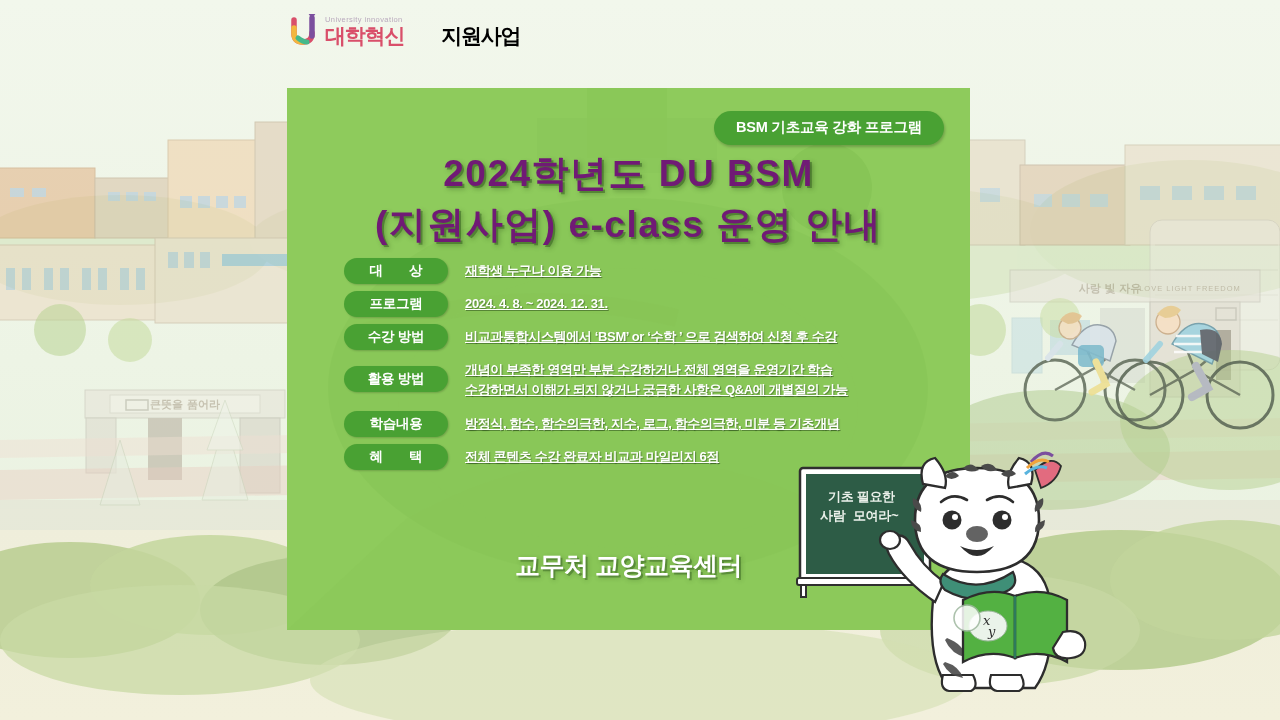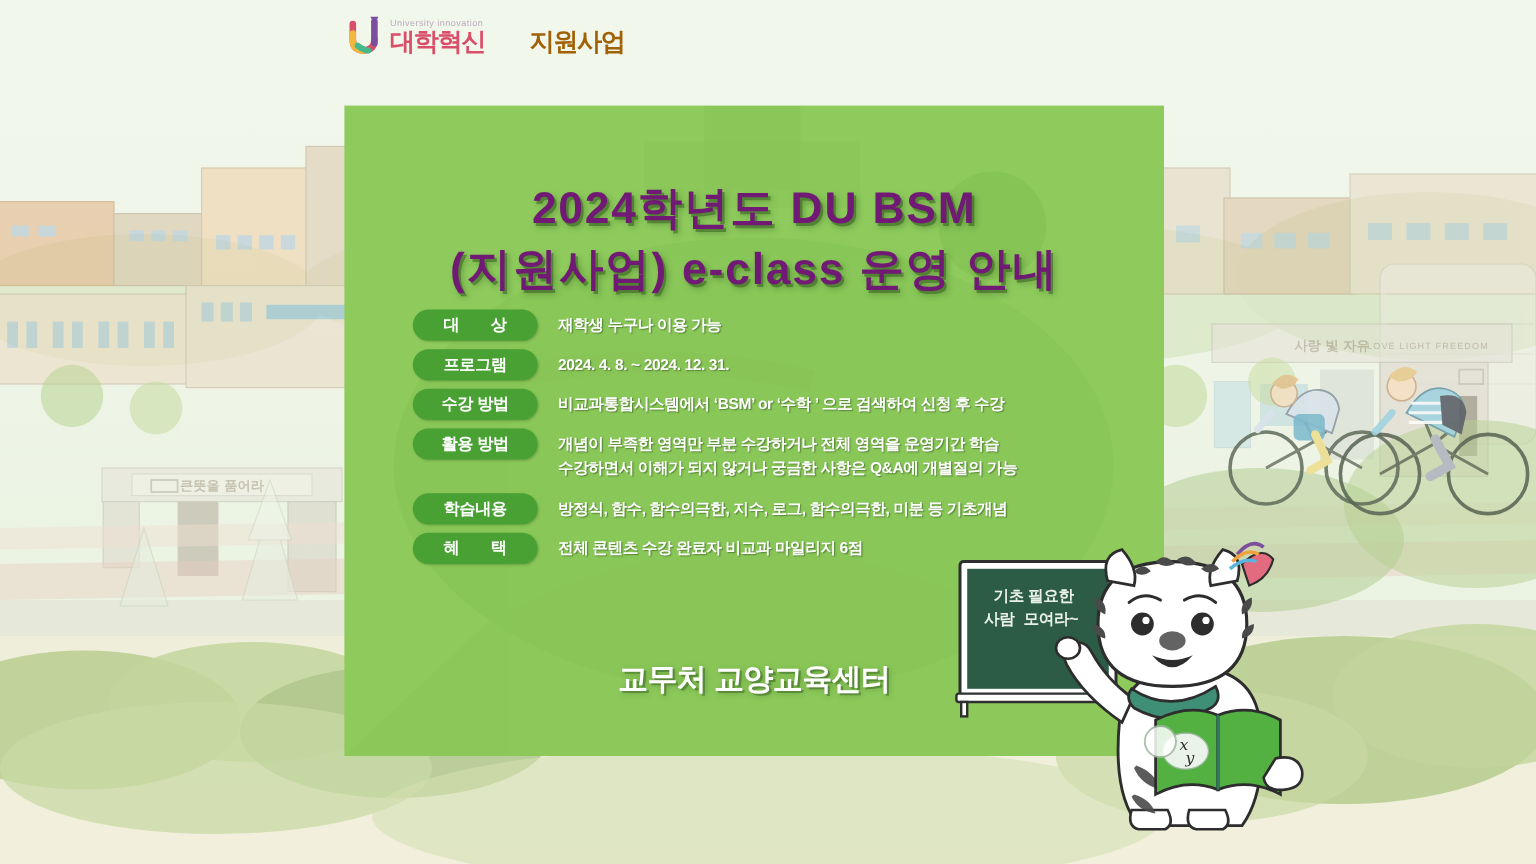--- a/index.html
+++ b/index.html
@@ -23,21 +23,21 @@
   .logo-text-block { display: flex; flex-direction: column; line-height: 1; }
   .logo-sub {
     font-size: 7.5px; letter-spacing: .4px; color: #b9a9bd;
     margin-bottom: 1px; white-space: nowrap;
   }
   .logo-main {
     font-size: 21px; font-weight: bold; letter-spacing: -1.2px;
     white-space: nowrap; line-height: 1;
   }
   .lm-a { color: #d94f6a; }
-  .lm-b { color: #a16207; padding-left: 37px; }
+  .lm-b { color: #000000; padding-left: 37px; }
 
   
   #panel {
     position: absolute; left: 287px; top: 88px;
     width: 683px; height: 542px;
     background: #8ecb5c;
     overflow: hidden;
     z-index: 20;
   }
   #panel-art { position: absolute; inset: 0; opacity: .30; }
@@ -64,21 +64,21 @@
     text-shadow: 2px 2px 0 rgba(40,80,25,.45), 3px 3px 5px rgba(30,60,15,.35);
     white-space: nowrap;
   }
 
   
   #rows {
     position: absolute; left: 57px; top: 170px;
     width: 600px; z-index: 5;
   }
   .row { display: flex; align-items: flex-start; margin-bottom: 7px; }
-  .row.tall { margin-bottom: 11px; }
+  .row.tall { margin-bottom: 11px; align-items: center; }
   .pill {
     flex: 0 0 auto;
     width: 104px; height: 26px;
     background: #49a133;
     border-radius: 14px;
     color: #ffffff;
     font-size: 13.5px; font-weight: bold;
     display: flex; align-items: center; justify-content: center;
     letter-spacing: -.3px;
     box-shadow: 1px 1px 2px rgba(0,0,0,.18);
@@ -86,20 +86,21 @@
   }
   .pill.spaced { letter-spacing: 0; }
   .pill.spaced span { display:inline-block; }
   .pill.spaced .gap { width: 26px; }
   .val {
     margin-left: 17px; padding-top: 3px;
     color: #ffffff; font-size: 13px; font-weight: bold;
     letter-spacing: -.35px; line-height: 1.55;
     text-shadow: 1px 1px 1px rgba(35,70,20,.5);
     white-space: nowrap;
+    text-decoration: underline;
   }
   .val .line { display: block; }
 
   
   .footer {
     position: absolute; left: 0; right: 0; bottom: 48px;
     text-align: center; z-index: 5;
     color: #ffffff; font-size: 25px; font-weight: bold;
     letter-spacing: -.5px;
     text-shadow: 2px 2px 0 rgba(40,80,25,.4), 2px 2px 5px rgba(30,60,15,.3);
@@ -352,20 +353,21 @@
   <svg id="panel-art" viewBox="0 0 683 542" preserveAspectRatio="none">
     <ellipse cx="341" cy="300" rx="300" ry="190" fill="#6fae42" opacity=".45"></ellipse>
     <ellipse cx="341" cy="320" rx="230" ry="140" fill="#7dbb4e" opacity=".5"></ellipse>
     <rect x="300" y="0" width="80" height="70" fill="#79b74a" opacity=".6"></rect>
     <rect x="250" y="30" width="180" height="55" fill="#7fbb50" opacity=".5"></rect>
     <path d="M120 430 q220 -120 440 0 L683 542 L0 542 Z" fill="#7ab84b" opacity=".35"></path>
     <circle cx="540" cy="100" r="45" fill="#62a436" opacity=".5"></circle>
     <path d="M60 250 q160 -60 330 -20" fill="none" stroke="#6fae42" stroke-width="18" opacity=".3"></path>
   </svg>
 
+  <div class="badge">BSM 기초교육 강화 프로그램</div>
 
   <div class="title">
     <div>2024학년도 DU BSM</div>
     <div>(지원사업) e-class 운영 안내</div>
   </div>
 
   <div id="rows">
 
     <div class="row">
       <div class="pill spaced">

